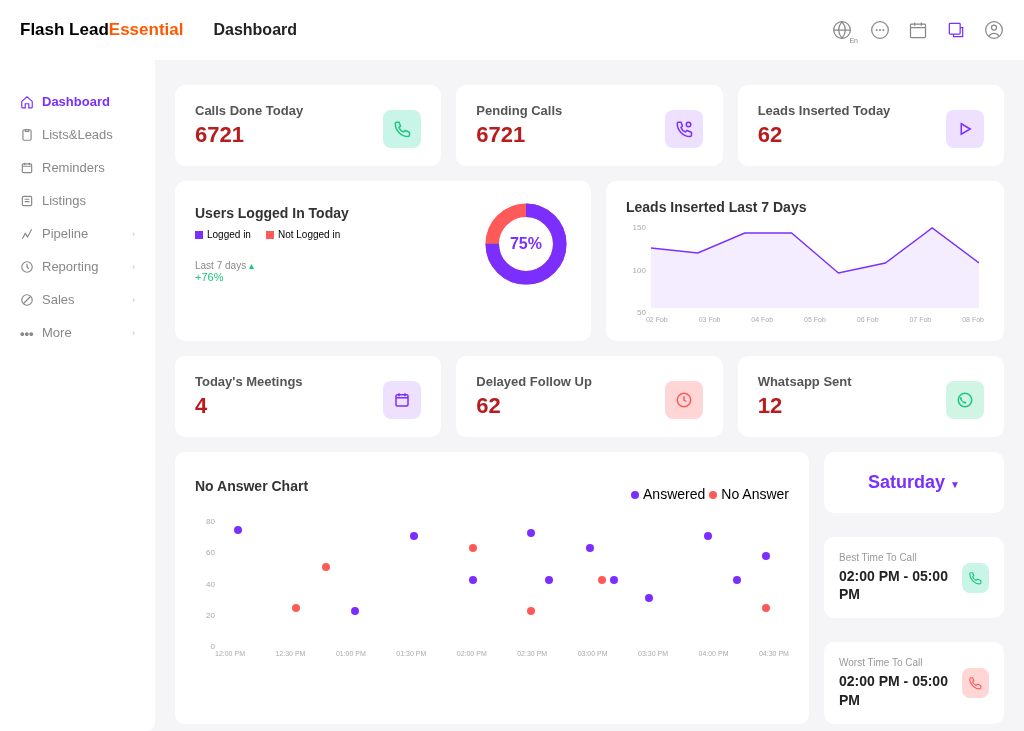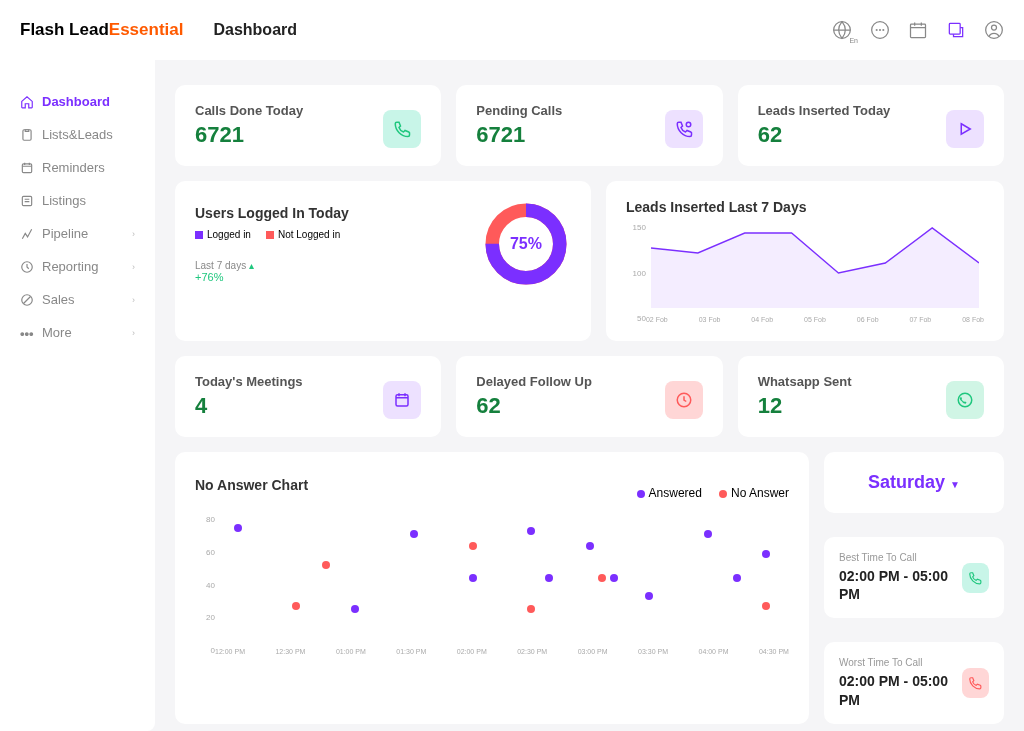--- a/index.html
+++ b/index.html
@@ -18,53 +18,53 @@
 .sidebar { width: 155px; background: #fff; padding: 25px 0; border-radius: 0 0 8px 0; }
 .nav-item { display: flex; align-items: center; gap: 8px; padding: 9px 20px; font-size: 13px; color: #888; cursor: pointer; }
 .nav-item.active { color: #7b2fff; font-weight: 600; }
 .nav-item .chev { margin-left: auto; font-size: 9px; color: #bbb; }
 .nav-icon { width: 14px; height: 14px; flex-shrink: 0; }
 .main { flex: 1; padding: 25px 20px; overflow-y: auto; }
 .row { display: flex; gap: 15px; margin-bottom: 15px; }
 .card { background: #fff; border-radius: 10px; padding: 18px 20px; flex: 1; }
 .card.kpi { display: flex; justify-content: space-between; align-items: flex-end; }
 .kpi-label { font-size: 13px; font-weight: 600; color: #555; margin-bottom: 4px; }
-.kpi-value { font-size: 22px; font-weight: 700; color: #15803d; }
+.kpi-value { font-size: 22px; font-weight: 700; color: #b91c1c; }
 .icon-box { width: 38px; height: 38px; border-radius: 8px; display: flex; align-items: center; justify-content: center; }
 .icon-box svg { width: 18px; height: 18px; }
 .ic-teal { background: #c8f5e8; }
 .ic-lav { background: #ede1ff; }
 .ic-red { background: #ffd6d6; }
 .ic-green { background: #d0f5e5; }
 .card-title { font-size: 14px; font-weight: 700; color: #333; margin-bottom: 8px; }
 .legend { display: flex; gap: 15px; font-size: 10px; margin-bottom: 15px; }
 .legend span::before { content: ''; display: inline-block; width: 8px; height: 8px; margin-right: 4px; vertical-align: middle; }
 .lg-purple::before { background: #7b2fff; }
 .lg-red::before { background: #ff5a5a; }
 .trend-label { font-size: 10px; color: #888; margin-top: 20px; }
 .trend-val { font-size: 11px; color: #1fc77e; }
 .donut-wrap { display: flex; align-items: center; justify-content: space-between; }
 .donut { position: relative; width: 90px; height: 90px; }
 .donut-inner { position: absolute; top: 50%; left: 50%; transform: translate(-50%,-50%); font-weight: 700; font-size: 16px; color: #7b2fff; }
 .area-chart { position: relative; height: 100px; }
 .scatter-chart { position: relative; height: 140px; }
-.y-ticks { position: absolute; left: 0; top: 0; bottom: 0; width: 20px; display: flex; flex-direction: column; justify-content: space-between; font-size: 8px; color: #aaa; text-align: right; }
+.y-ticks { position: absolute; left: 0; top: 0; bottom: 6px; width: 20px; display: flex; flex-direction: column; justify-content: space-between; font-size: 8px; color: #aaa; text-align: right; }
 .x-ticks { position: absolute; left: 20px; right: 0; bottom: 0; display: flex; justify-content: space-between; font-size: 7px; color: #aaa; }
 .plot { position: absolute; left: 25px; right: 5px; top: 0; bottom: 15px; }
 .dot { position: absolute; width: 8px; height: 8px; border-radius: 50%; transform: translate(-50%,50%); }
 .dot.p { background: #7b2fff; }
 .dot.r { background: #ff5a5a; }
 .side-col { width: 180px; display: flex; flex-direction: column; gap: 24px; }
 .day-card { background: #fff; border-radius: 10px; padding: 20px; text-align: center; color: #7b2fff; font-size: 18px; font-weight: 600; }
 .time-card { background: #fff; border-radius: 10px; padding: 15px; display: flex; justify-content: space-between; align-items: center; }
 .time-label { font-size: 10px; color: #999; margin-bottom: 4px; }
 .time-val { font-size: 14px; font-weight: 700; color: #222; line-height: 1.3; }
 .scatter-row { display: flex; gap: 15px; }
 .scatter-card { flex: 1; }
-.legend-right { float: right; display: flex; gap: 17px; font-size: 12px; margin-top: 16px; }
+.legend-right { float: right; display: flex; gap: 4px; font-size: 14px; margin-top: 16px; }
 .lg-dot { display: inline-block; width: 8px; height: 8px; border-radius: 50%; margin-right: 4px; vertical-align: middle; }
 </style>
 </head>
 <body>
 
 <div class="header">
   <div class="logo">
     <span class="l1">Flash Lead</span>
     <span class="l2">Essential</span>
   </div>

